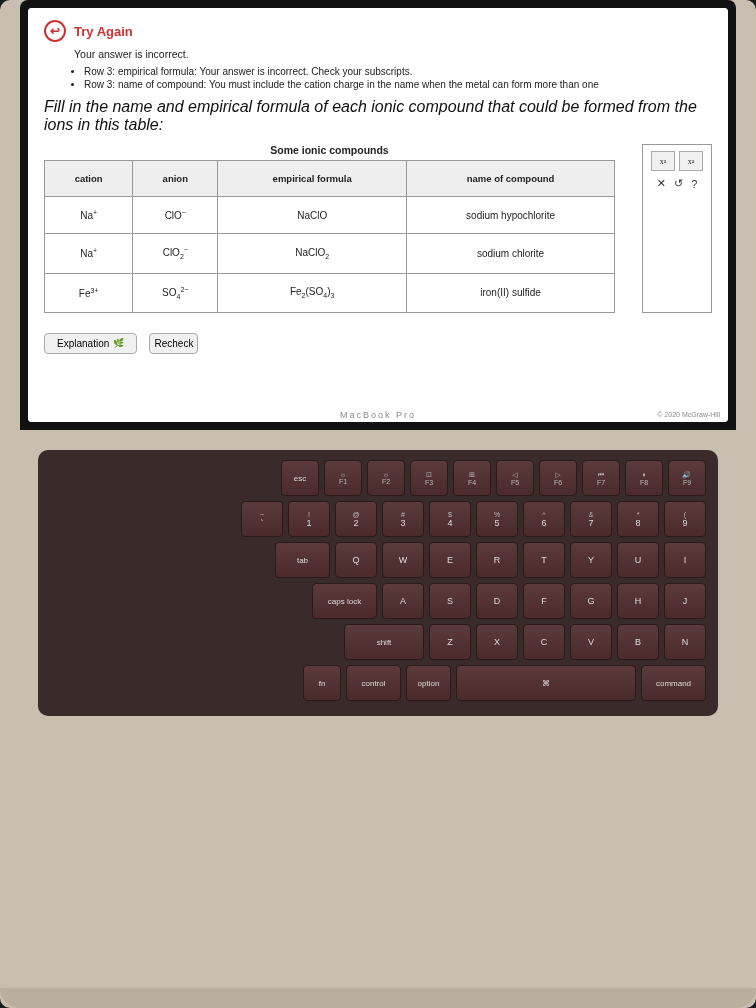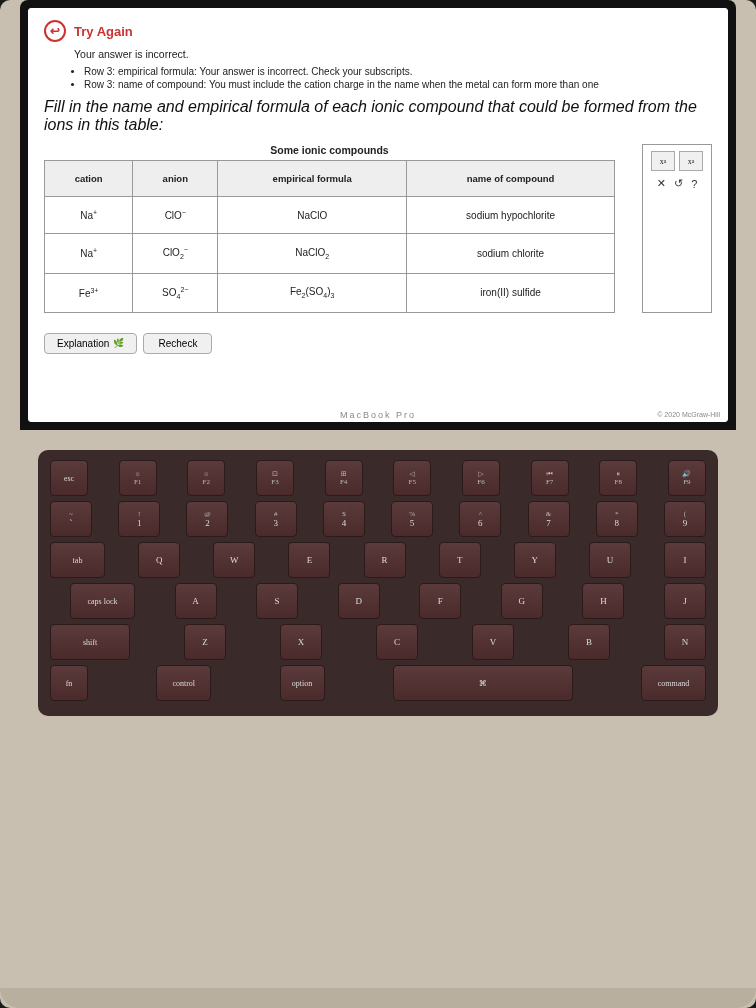--- a/index.html
+++ b/index.html
@@ -178,40 +178,40 @@
       gap: 8px;
     }
 
     .x-mark { color: #333; font-size: 11px; cursor: pointer; }
     .undo-mark { color: #333; font-size: 11px; cursor: pointer; }
     .q-mark { color: #333; font-size: 11px; cursor: pointer; }
 
     
     .bottom-buttons {
       display: flex;
-      gap: 6px;
+      gap: 12px;
       margin-top: 8px;
     }
 
     .btn-explanation {
       border: 1px solid #aaa;
       background: #f0f0f0;
       padding: 4px 12px;
       font-size: 10px;
       border-radius: 4px;
       cursor: pointer;
       display: flex;
       align-items: center;
       gap: 4px;
     }
 
     .btn-recheck {
       border: 1px solid #aaa;
       background: #f0f0f0;
-      padding: 4px 14px;
+      padding: 4px 4px;
       font-size: 10px;
       border-radius: 4px;
       cursor: pointer;
     }
 
     .copyright {
       position: absolute;
       bottom: 4px;
       right: 8px;
       font-size: 7px;
@@ -245,24 +245,23 @@
 
     .keyboard {
       background: #3a2a2a;
       border-radius: 10px;
       padding: 10px 12px;
       width: 680px;
     }
 
     .key-row {
       display: flex;
-      gap: 22px;
+      gap: 5px;
       margin-bottom: 5px;
-      justify-content: space-between;
-      font-family: Liberation Serif, serif;
+      justify-content: flex-end;
     }
 
     .key {
       background: linear-gradient(180deg, #5a3a3a 0%, #4a2a2a 100%);
       border: 1px solid #2a1a1a;
       border-radius: 4px;
       color: #ddd;
       font-size: 9px;
       display: flex;
       flex-direction: column;

